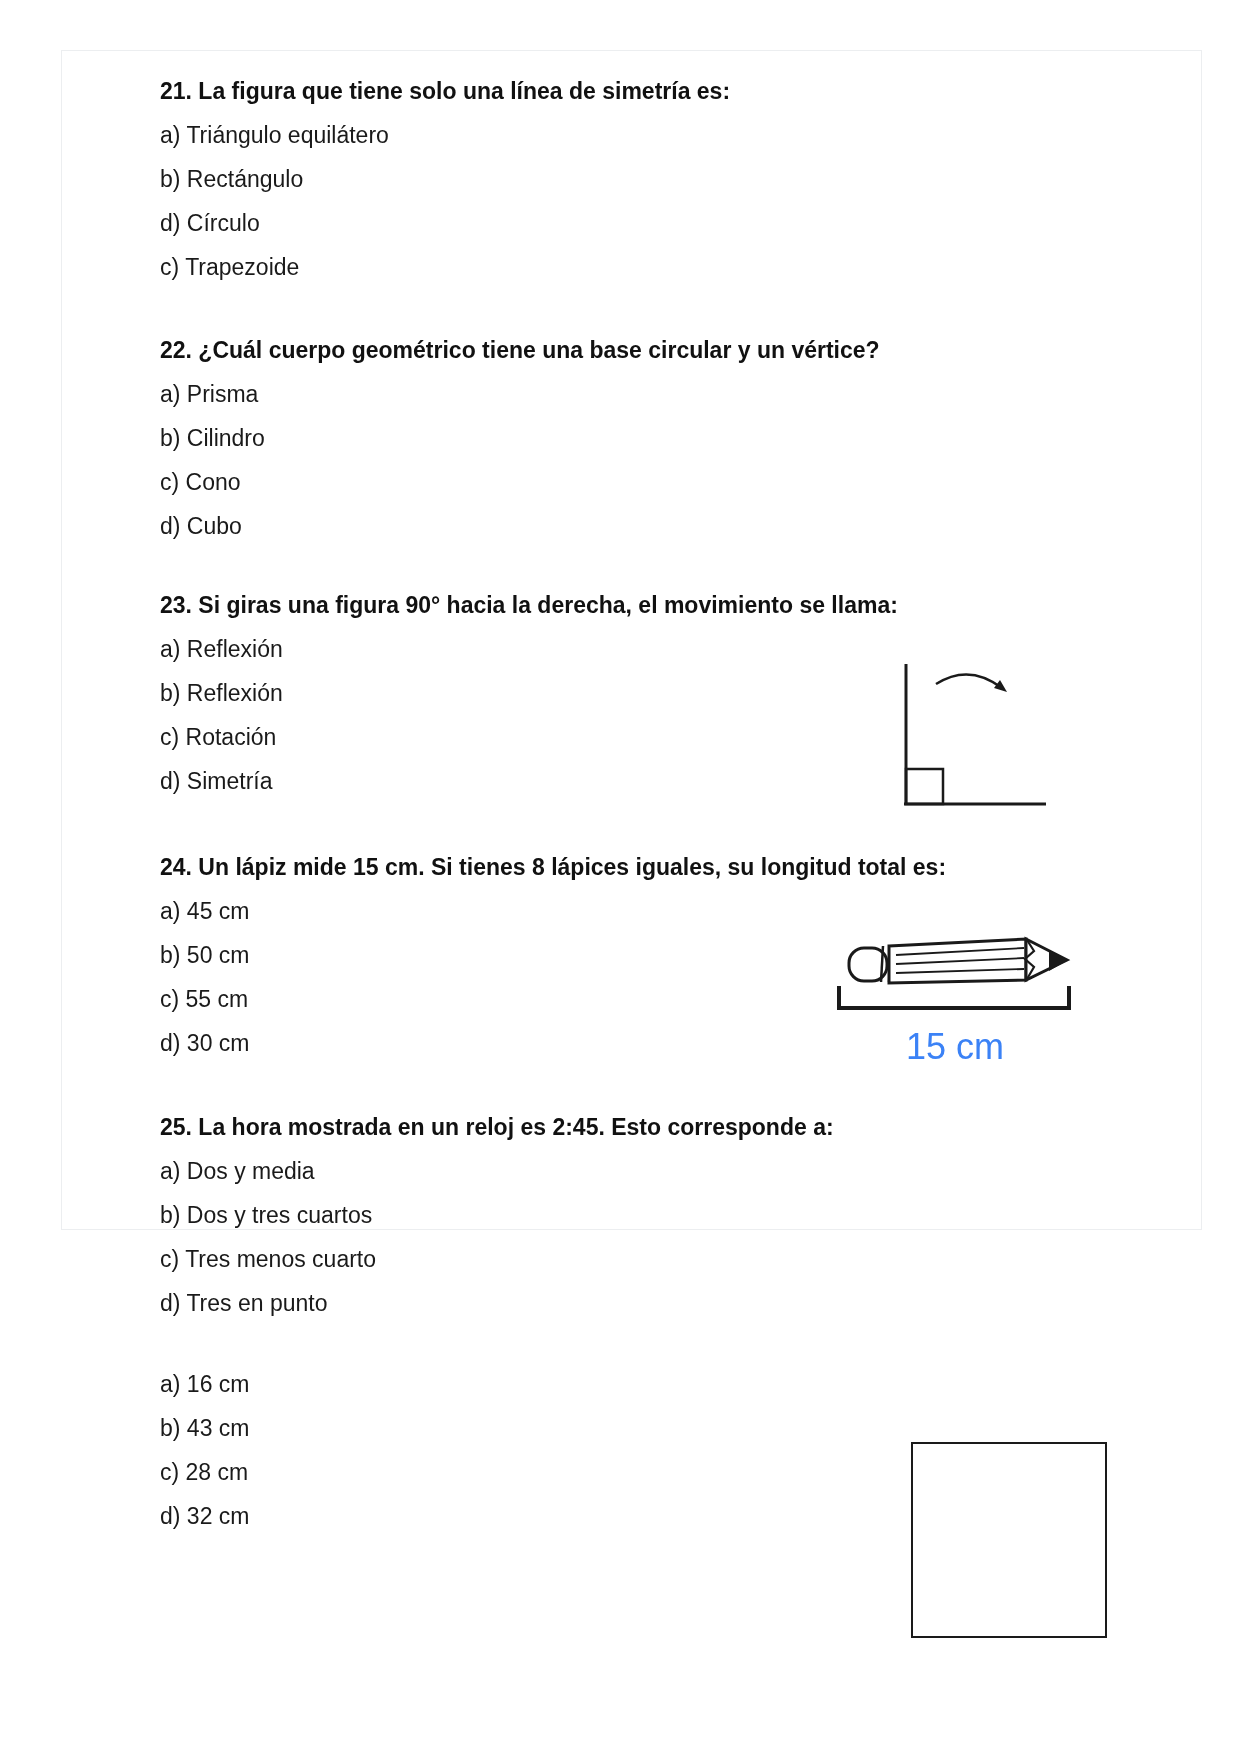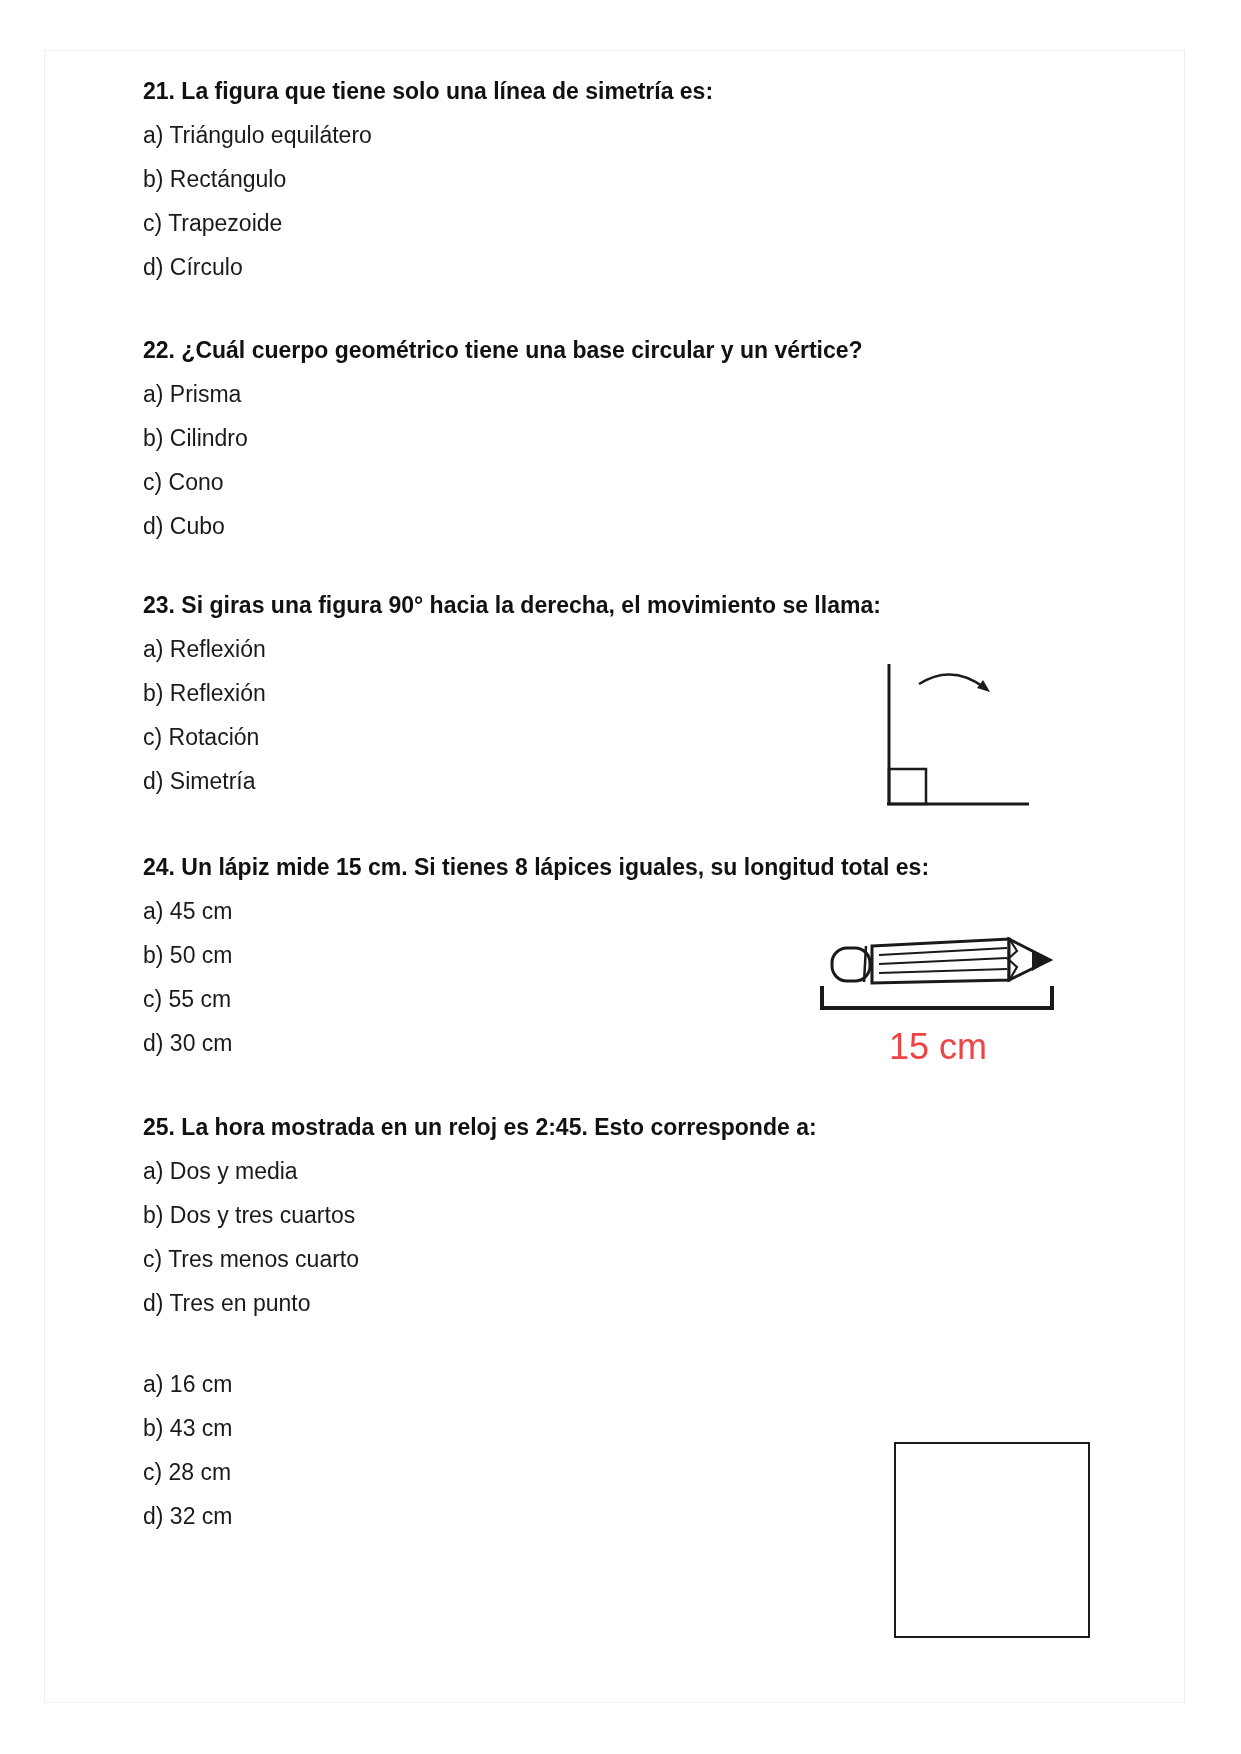--- a/index.html
+++ b/index.html
@@ -10,24 +10,24 @@
   }
   .canvas {
     position: relative;
     width: 1241px;
     height: 1754px;
     background: #ffffff;
     overflow: hidden;
   }
   .page-card {
     position: absolute;
-    left: 44px;
+    left: 61px;
     top: 50px;
     width: 1141px;
-    height: 1653px;
+    height: 1180px;
     background: #ffffff;
     border: 1px solid #eceef0;
     box-sizing: border-box;
   }
   .question {
     position: absolute;
     left: 98px;
     color: #1a1a1a;
     font-size: 23px;
     line-height: 44px;
@@ -43,21 +43,21 @@
   .fig {
     position: absolute;
   }
   .pencil-label {
     position: absolute;
     left: 773px;
     top: 975px;
     width: 240px;
     text-align: center;
     font-size: 36px;
-    color: #ef4444;
+    color: #3b82f6;
     white-space: nowrap;
   }
   .square-figure {
     position: absolute;
     left: 849px;
     top: 1391px;
     width: 196px;
     height: 196px;
     border: 2px solid #1a1a1a;
     box-sizing: border-box;
@@ -67,22 +67,22 @@
 </head>
 <body>
 
 <div class="canvas">
   <div class="page-card">
 
     <div class="question" style="top:18px">
       <div class="q-title">21. La figura que tiene solo una línea de simetría es:</div>
       <div class="q-option">a) Triángulo equilátero</div>
       <div class="q-option">b) Rectángulo</div>
+      <div class="q-option">d) Círculo</div>
       <div class="q-option">c) Trapezoide</div>
-      <div class="q-option">d) Círculo</div>
     </div>
 
     <div class="question" style="top:277px">
       <div class="q-title">22. ¿Cuál cuerpo geométrico tiene una base circular y un vértice?</div>
       <div class="q-option">a) Prisma</div>
       <div class="q-option">b) Cilindro</div>
       <div class="q-option">c) Cono</div>
       <div class="q-option">d) Cubo</div>
     </div>
 

